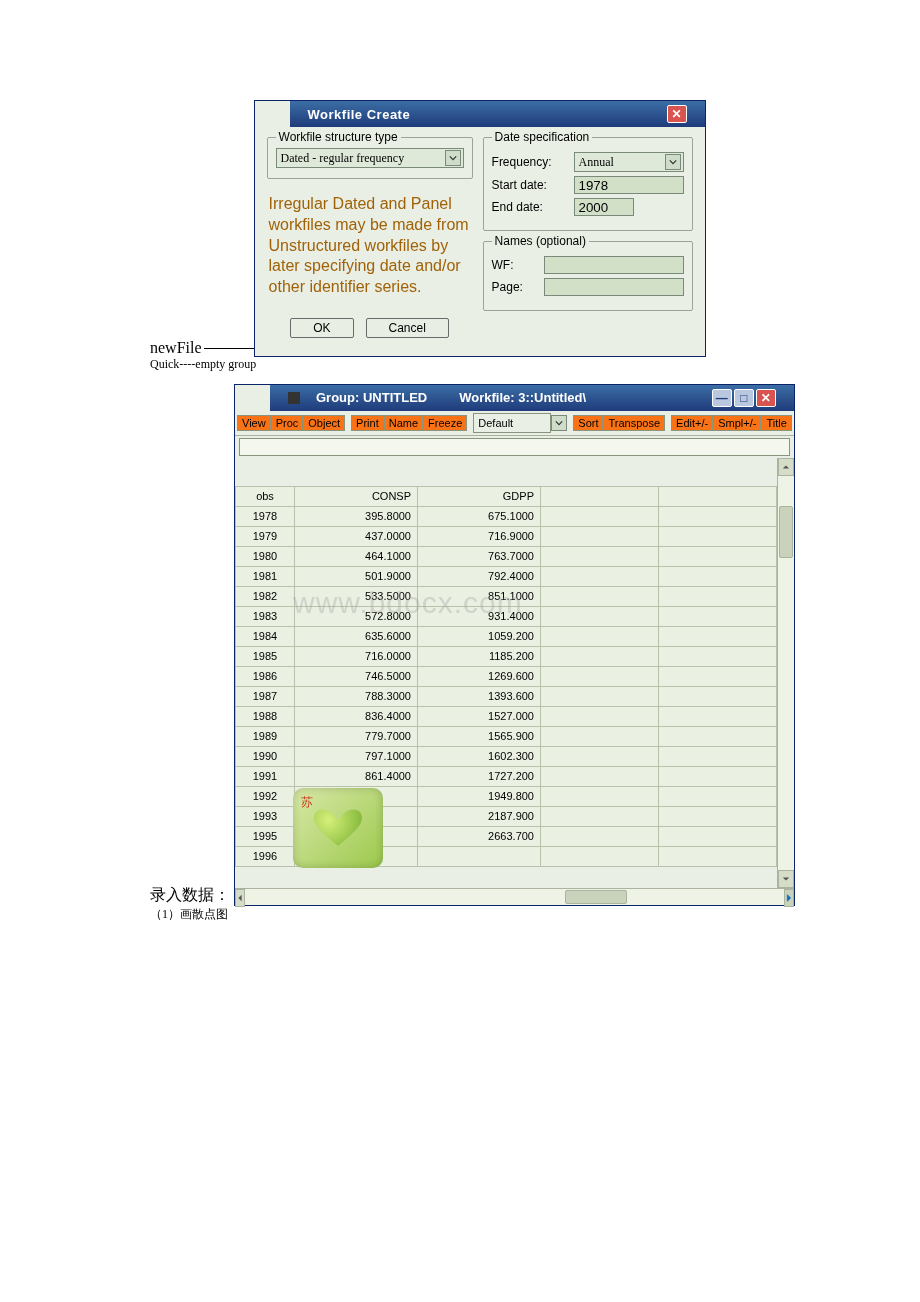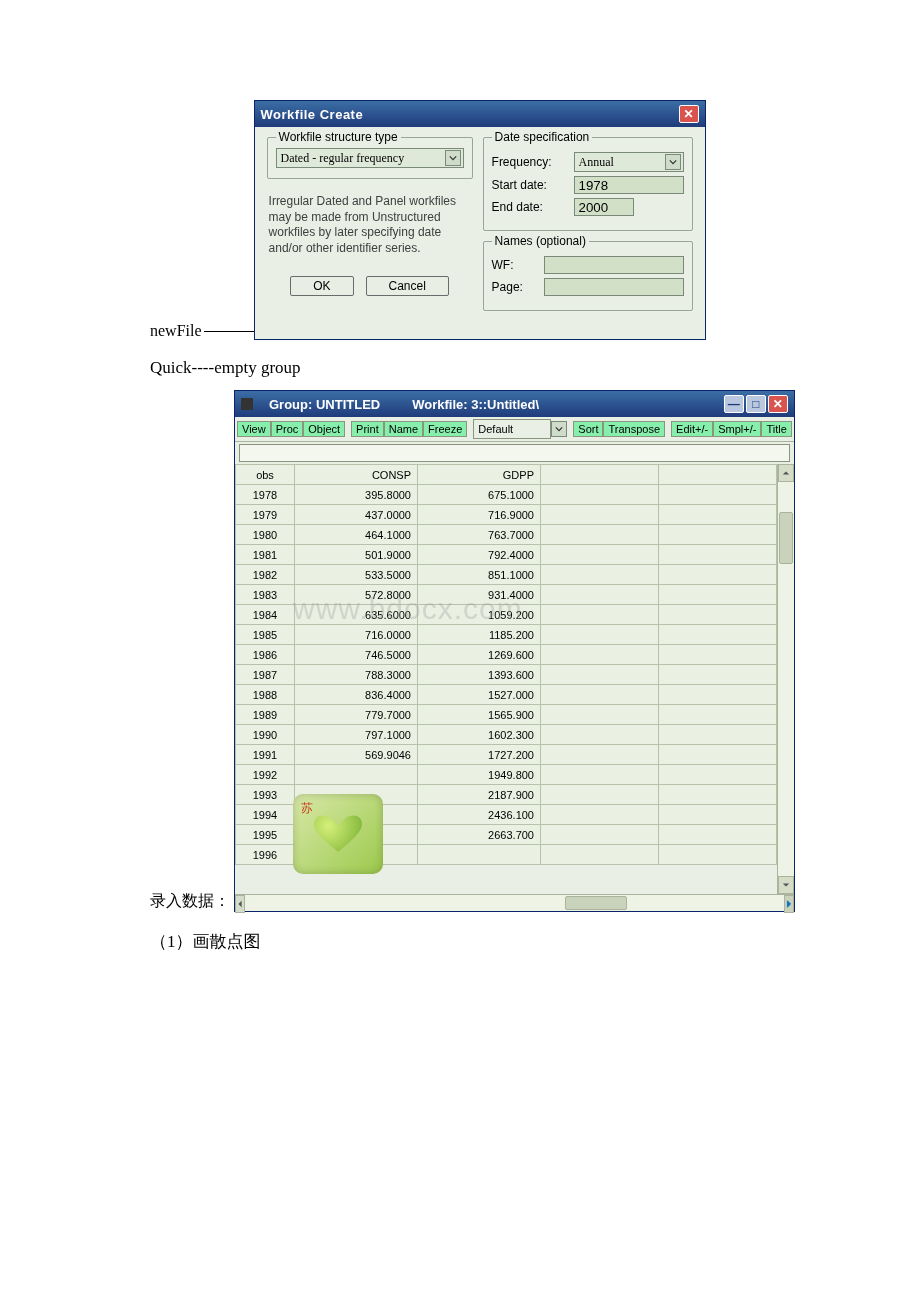--- a/index.html
+++ b/index.html
@@ -35,25 +35,26 @@
     border: 1px solid #0a246a;
     background: #e9efe4;
     font-family: Tahoma, Arial, sans-serif;
     font-size: 12px;
   }
   .titlebar {
     background: linear-gradient(#3b6ea5, #1f3b7b);
     color: #fff;
     font-weight: bold;
     font-size: 13px;
-    padding: 4px 6px;
+    padding: 4px 18px;
     display: flex;
     align-items: center;
     justify-content: space-between;
     font-family: "SimSun", sans-serif;
+    margin-left: 35px;
   }
   .titlebar .tbtitle { letter-spacing: 0.5px; }
   .chrome-btns { display: flex; gap: 2px; }
   .chrome-btn {
     width: 18px; height: 16px;
     display: flex; align-items: center; justify-content: center;
     background: #d9534f;
     color: #fff;
     font-weight: bold;
     font-size: 12px;
@@ -92,21 +93,21 @@
     box-sizing: border-box;
     font-family: Liberation Serif, serif;
   }
   .caret {
     width: 14px; height: 14px;
     background: #d0dcca;
     border: 1px solid #7a8a7a;
     display: flex; align-items: center; justify-content: center;
   }
   .caret svg { width: 8px; height: 8px; }
-  .note { font-size: 12px; color: #404040; padding: 4px 2px 8px 2px; line-height: 1.3; margin-top: 11px; }
+  .note { font-size: 16px; color: #a16207; padding: 4px 2px 8px 2px; line-height: 1.3; margin-top: 11px; }
   .btnrow { display: flex; gap: 12px; justify-content: center; margin-top: 12px; }
   .btn {
     border: 1px solid #6b6b6b;
     background: #e8eee3;
     padding: 2px 22px;
     font-size: 12px;
     border-radius: 2px;
   }
   .formrow {
     display: flex;
@@ -120,22 +121,22 @@
     background: #d2e0c8;
     height: 18px;
     padding: 0 4px;
     box-sizing: border-box;
   }
   .txt.sm { width: 60px; }
   .txt.md { width: 110px; }
   .txt.lg { width: 140px; }
 
   .section-txt {
-    font-size: 17px;
-    margin: 18px 0 12px 0;
+    font-size: 12px;
+    margin: 0 0 12px 0;
     font-family: "SimSun", serif;
   }
 
   
   .row2 {
     display: flex;
     align-items: flex-end;
     margin-top: 8px;
   }
   .row2-label {
@@ -170,21 +171,21 @@
     align-items: center;
     background: #e9efe4;
     border-bottom: 1px solid #aab39d;
     padding: 2px 2px;
     gap: 0;
     flex-wrap: nowrap;
   }
   .tbtn {
     border: 1px solid #8a957e;
     padding: 1px 4px;
-    background: #86efac;
+    background: #f97316;
     font-size: 11px;
     white-space: nowrap;
   }
   .tgap { width: 6px; }
   .tb-select {
     border: 1px solid #8a957e;
     height: 18px;
     width: 70px;
     display: flex; align-items: center; justify-content: space-between;
     padding: 0 2px 0 4px;
@@ -194,21 +195,21 @@
     border: 1px solid #8a957e;
     height: 16px;
     margin: 2px 4px;
     background: #f4f7ee;
   }
   .grid {
     display: flex;
     height: 430px;
     position: relative;
   }
-  .gbody { flex: 1; overflow: hidden; }
+  .gbody { flex: 1; overflow: hidden; margin-top: 28px; }
   table {
     border-collapse: collapse;
     width: 100%;
     font-family: Tahoma, Arial, sans-serif;
   }
   th, td {
     border: 1px solid #b8c2aa;
     font-size: 11px;
     height: 19px;
     padding: 0 6px;
@@ -510,43 +511,36 @@
                 </tr>
                 <tr>
                   <td class="obs">1990</td>
                   <td class="val">797.1000</td>
                   <td class="val">1602.300</td>
                   <td class="blank"></td>
                   <td class="blank"></td>
                 </tr>
                 <tr>
                   <td class="obs">1991</td>
-                  <td class="val">569.9046</td>
+                  <td class="val">861.4000</td>
                   <td class="val">1727.200</td>
                   <td class="blank"></td>
                   <td class="blank"></td>
                 </tr>
                 <tr>
                   <td class="obs">1992</td>
                   <td class="val"></td>
                   <td class="val">1949.800</td>
                   <td class="blank"></td>
                   <td class="blank"></td>
                 </tr>
                 <tr>
                   <td class="obs">1993</td>
                   <td class="val"></td>
                   <td class="val">2187.900</td>
-                  <td class="blank"></td>
-                  <td class="blank"></td>
-                </tr>
-                <tr>
-                  <td class="obs">1994</td>
-                  <td class="val"></td>
-                  <td class="val">2436.100</td>
                   <td class="blank"></td>
                   <td class="blank"></td>
                 </tr>
                 <tr>
                   <td class="obs">1995</td>
                   <td class="val"></td>
                   <td class="val">2663.700</td>
                   <td class="blank"></td>
                   <td class="blank"></td>
                 </tr>

